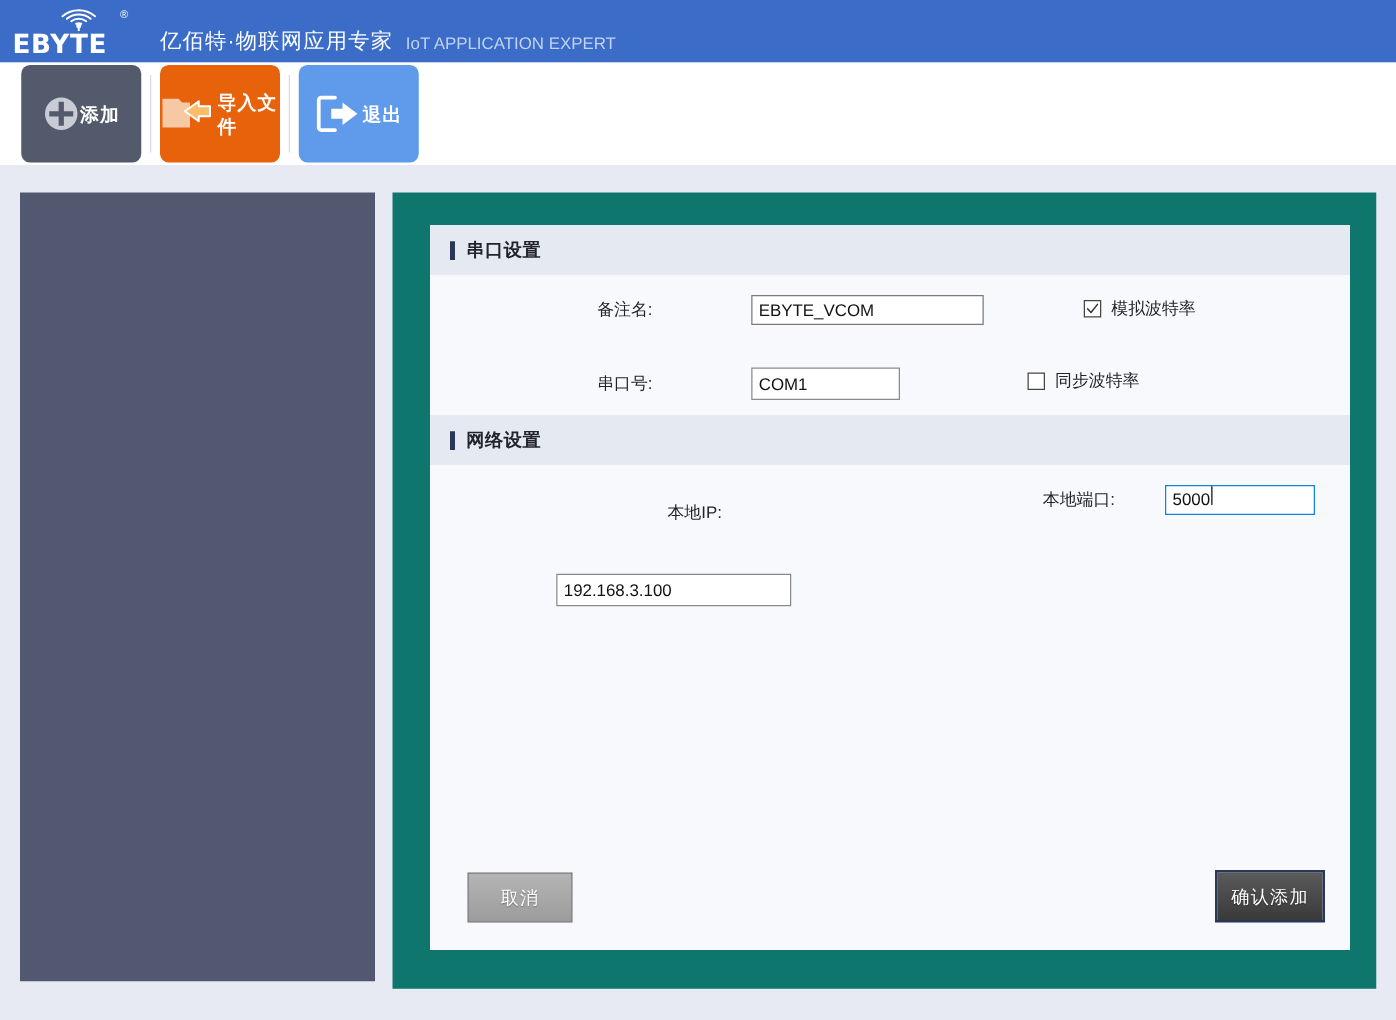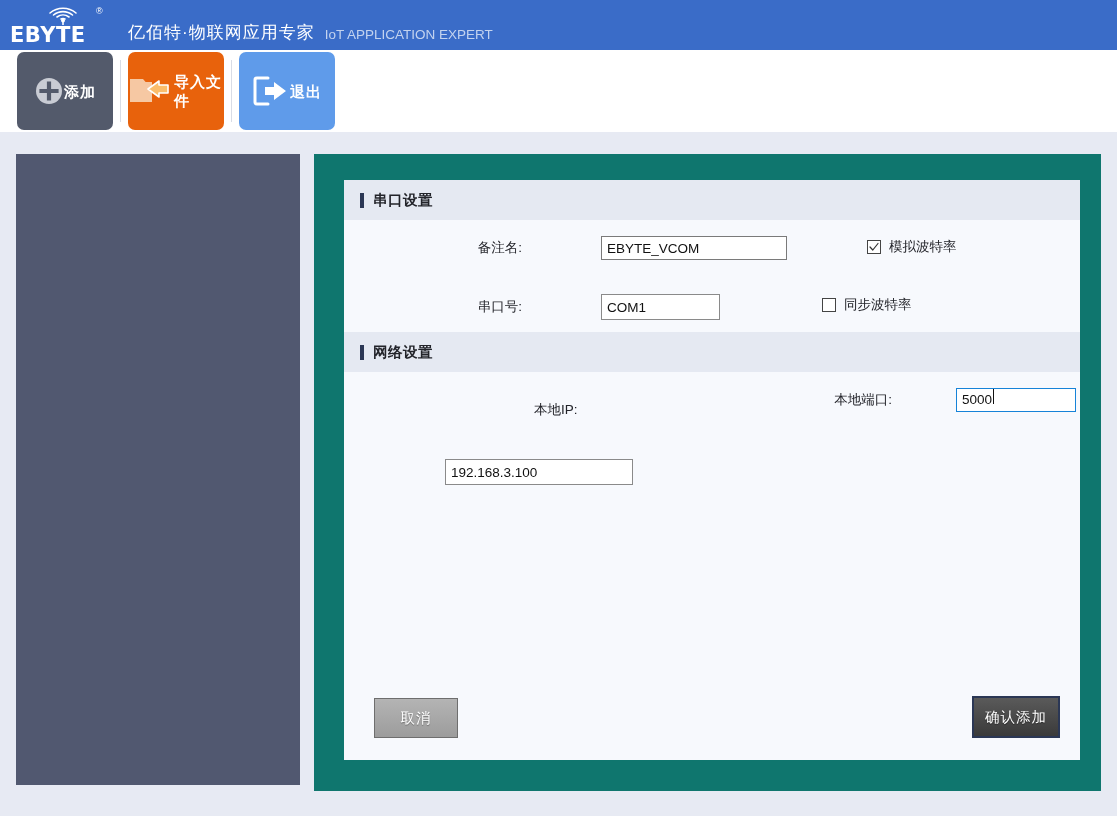--- a/index.html
+++ b/index.html
@@ -392,21 +392,21 @@
           <div class="selbox" style="width:188px; margin-left:53px;">
             <span>192.168.3.100</span>
             <svg class="chev" width="12" height="8" viewBox="0 0 12 8">
               <path d="M1 1.5 L6 6.5 L11 1.5" fill="none" stroke="#555555" stroke-width="1.2" stroke-linecap="round" stroke-linejoin="round"></path>
             </svg>
           </div>
         </div>
 
         <div class="row" style="left:478px; top:16px;">
           <span class="lbl" style="width:70px;">本地端口:</span>
-          <div class="txtbox focused" style="width:120px; margin-left:24px; display:flex; align-items:flex-start;">
+          <div class="txtbox focused" style="width:120px; margin-left:0; display:flex; align-items:flex-start;">
             <span>5000</span>
               <span class="caret"></span>
           </div>
         </div>
       </div>
 
       <div class="btn btn-cancel">
         <span>取消</span>
       </div>
       <div class="btn btn-ok">

